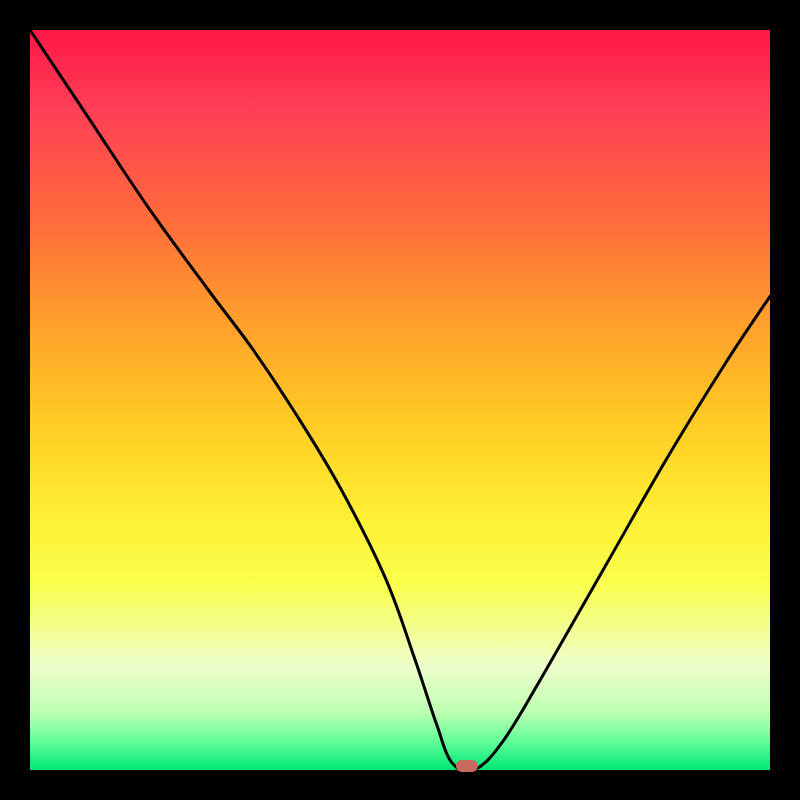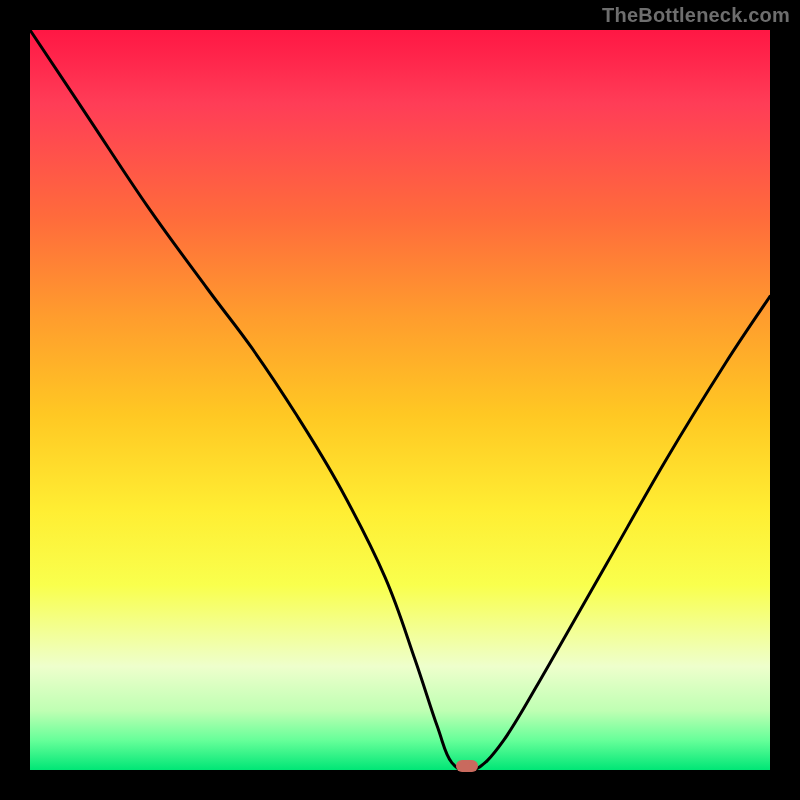--- a/index.html
+++ b/index.html
@@ -63,21 +63,20 @@
     color: #6e6e6e;
     letter-spacing: 0.2px;
     user-select: none;
   }
 </style>
 </head>
 <body>
 
 <div class="frame">
 
-  <div class="watermark">TheBottleneck.com</div>
 
   <div class="plot-area">
     <svg class="curve" viewBox="0 0 740 740" preserveAspectRatio="none">
       <path id="curve-path" d="M 0.0 0.0 C 10.7 16.0, 37.9 56.8, 59.2 88.8 C 80.5 120.8, 97.1 147.0, 118.4 177.6 C 139.7 208.2, 159.0 233.7, 177.6 259.0 C 196.2 284.3, 206.0 295.6, 222.0 318.2 C 238.0 340.8, 250.4 359.5, 266.4 384.8 C 282.4 410.1, 294.8 429.5, 310.8 458.8 C 326.8 488.1, 341.9 517.0, 355.2 547.6 C 368.5 578.2, 375.5 602.4, 384.8 629.0 C 394.1 655.6, 400.3 677.0, 407.0 695.6 C 413.7 714.2, 415.1 724.6, 421.8 732.6 C 428.5 740.6, 434.7 744.0, 444.0 740.0 C 453.3 736.0, 460.3 729.0, 473.6 710.4 C 486.9 691.8, 499.4 668.4, 518.0 636.4 C 536.6 604.4, 555.9 570.1, 577.2 532.8 C 598.5 495.5, 615.1 465.2, 636.4 429.2 C 657.7 393.2, 677.0 362.3, 695.6 333.0 C 714.2 303.7, 732.0 278.4, 740.0 266.4" fill="none" stroke="#000" stroke-width="3" stroke-linejoin="round" stroke-linecap="round"></path>
     </svg>
     <div class="marker" id="marker" style="left: 436.6px; top: 736.3px;"></div>
   </div>
 
 </div>
 

